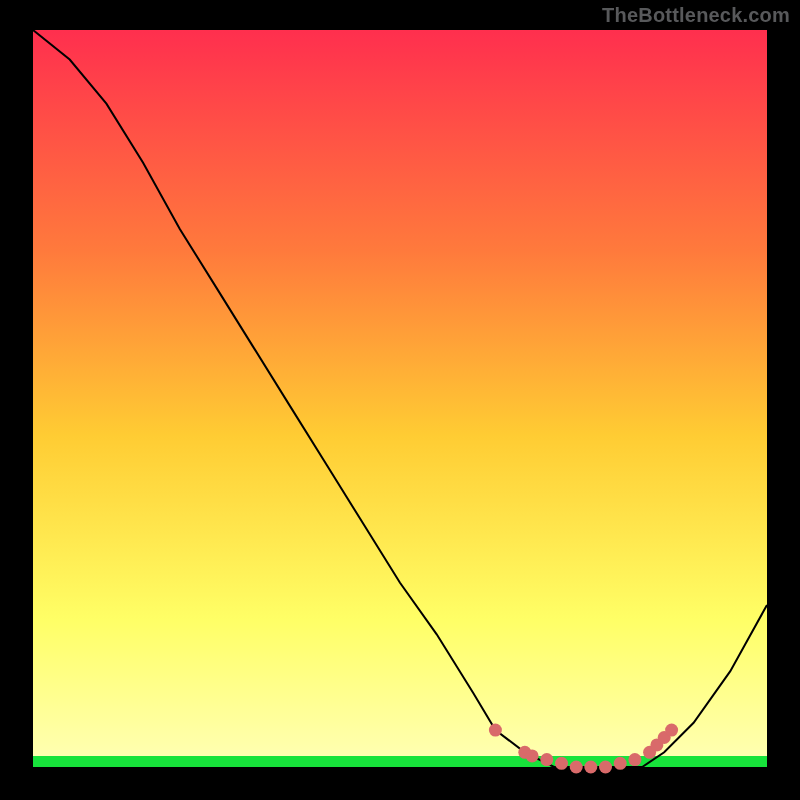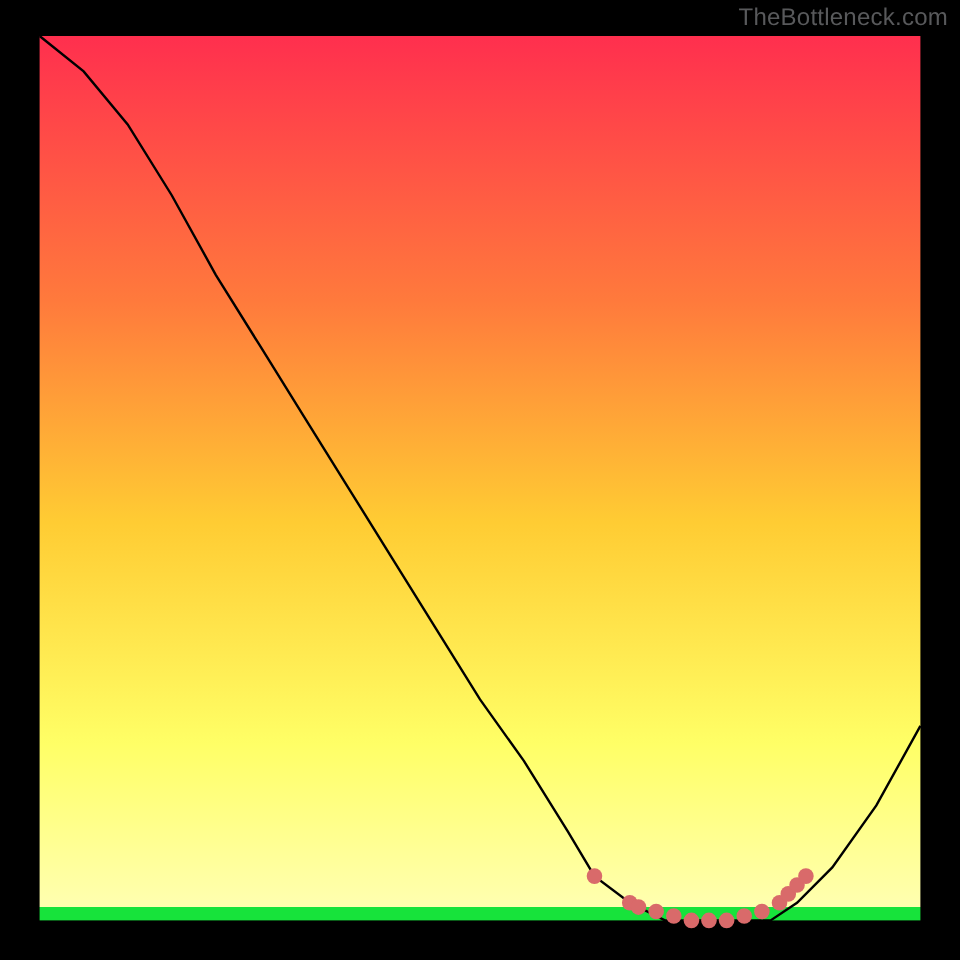--- a/index.html
+++ b/index.html
@@ -14,21 +14,21 @@
     position: relative;
     width: 800px;
     height: 800px;
   }
   .watermark {
     position: absolute;
     top: 4px;
     right: 10px;
     font-family: Arial, Helvetica, sans-serif;
     font-size: 20px;
-    font-weight: 400;
+    font-weight: 700;
     color: #58595b;
     letter-spacing: 0.2px;
     z-index: 3;
   }
   svg.plot {
     position: absolute;
     left: 0;
     top: 0;
     width: 800px;
     height: 800px;

